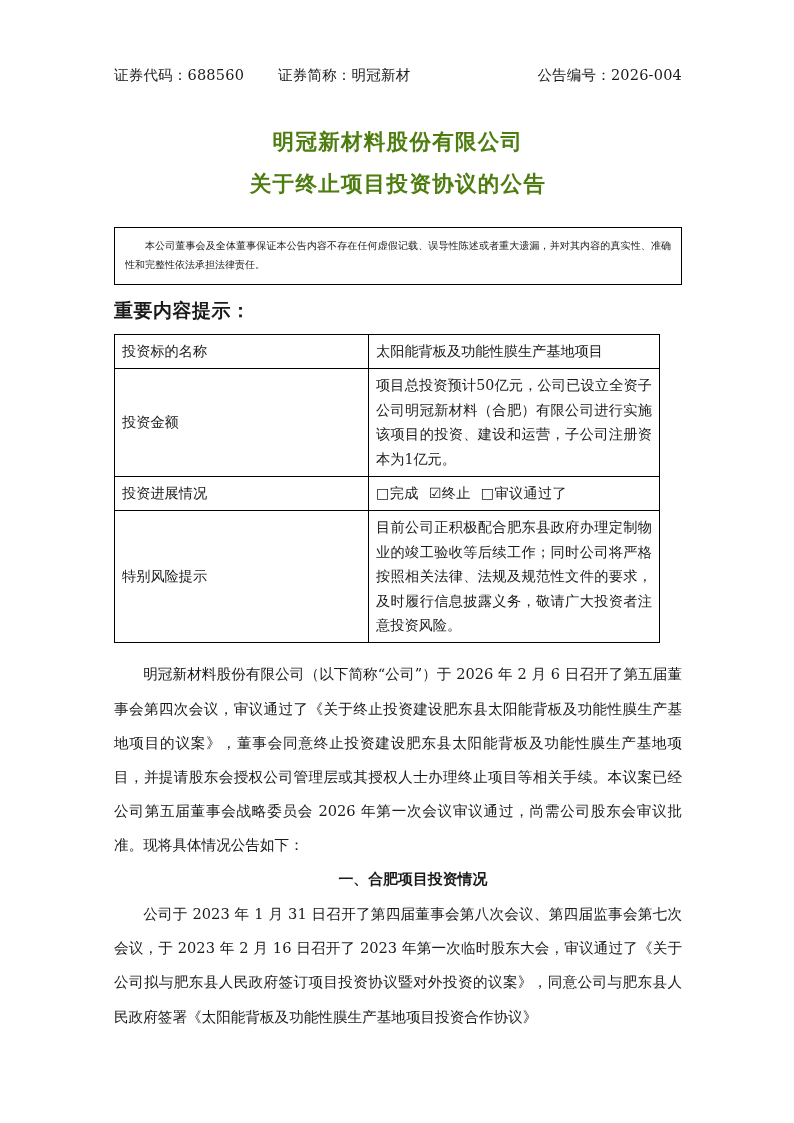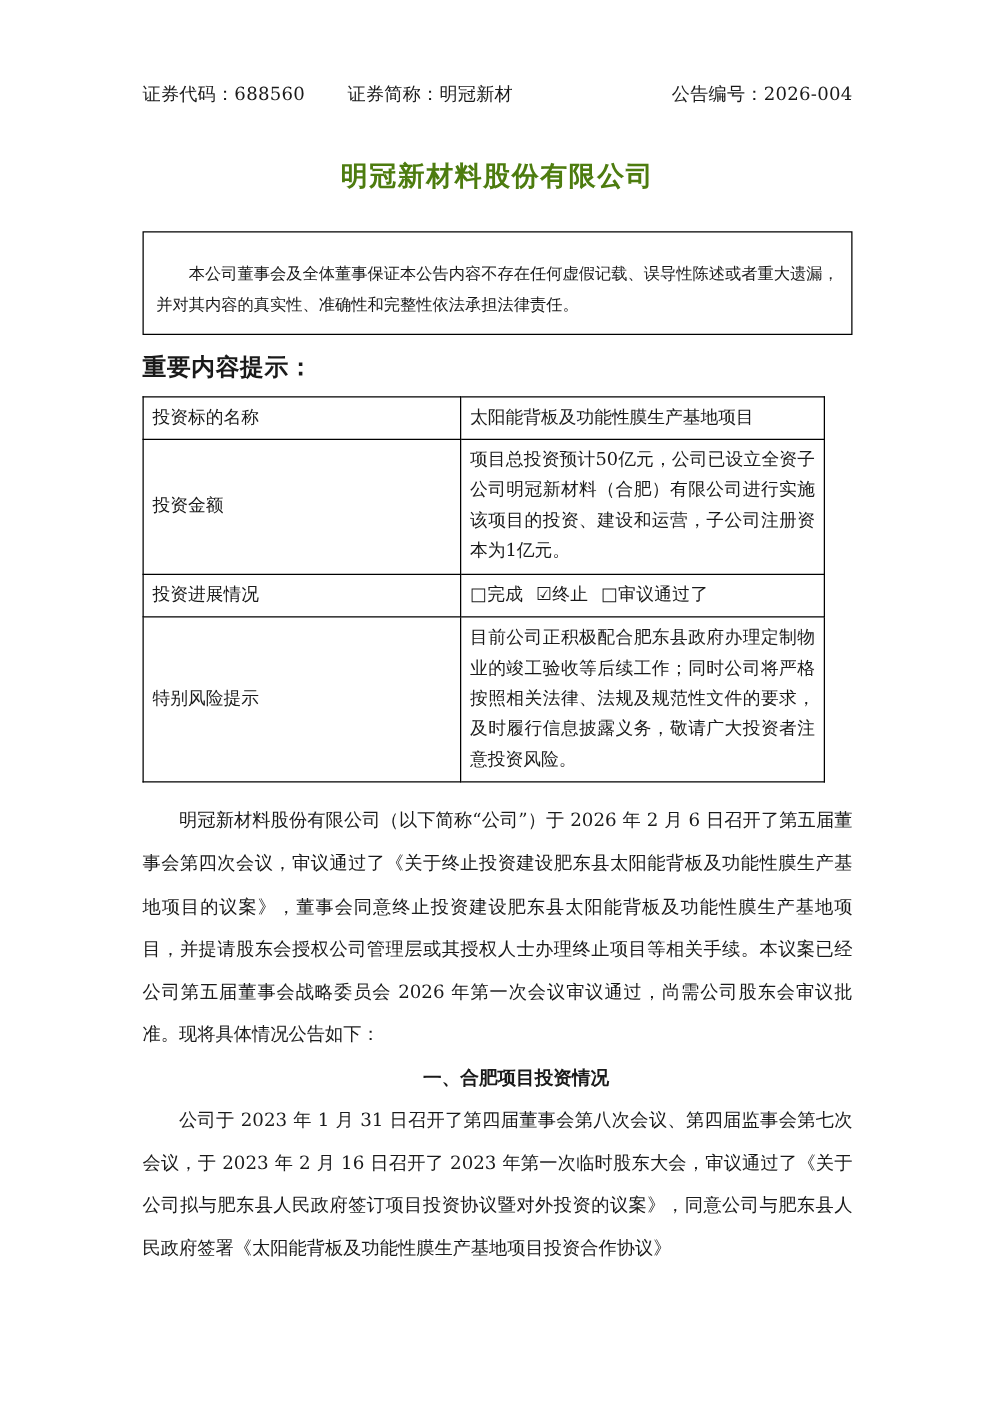--- a/index.html
+++ b/index.html
@@ -45,22 +45,22 @@
     line-height: 1.95;
     letter-spacing: 1.3px;
     font-family: "DejaVu Sans", "Liberation Sans", sans-serif;
   }
   .title-line { display: block; }
 
   
   .disclaimer {
     margin-top: 22px;
     border: 1.2px solid #000;
-    padding: 21px 10px 9px 10px;
-    font-size: 13px;
+    padding: 8px 10px 9px 10px;
+    font-size: 10px;
     line-height: 1.95;
     text-align: justify;
     text-justify: inter-ideograph;
   }
   .disclaimer p { margin: 0; text-indent: 2em; }
 
   
   .notice-label {
     margin-top: 13px;
     font-weight: bold;
@@ -124,20 +124,21 @@
 <div class="page">
 
   <div class="doc-header">
     <span>证券代码：688560</span>
     <span class="hdr-mid">证券简称：明冠新材</span>
     <span class="hdr-right">公告编号：2026-004</span>
   </div>
 
   <div class="title-block">
     <span class="title-line">明冠新材料股份有限公司</span>
+    <span class="title-line">关于终止项目投资协议的公告</span>
   </div>
 
   <div class="disclaimer">
     <p>本公司董事会及全体董事保证本公告内容不存在任何虚假记载、误导性陈述或者重大遗漏，并对其内容的真实性、准确性和完整性依法承担法律责任。</p>
   </div>
 
   <div class="notice-label">重要内容提示：</div>
 
   <table class="info-table">
     <tbody>

